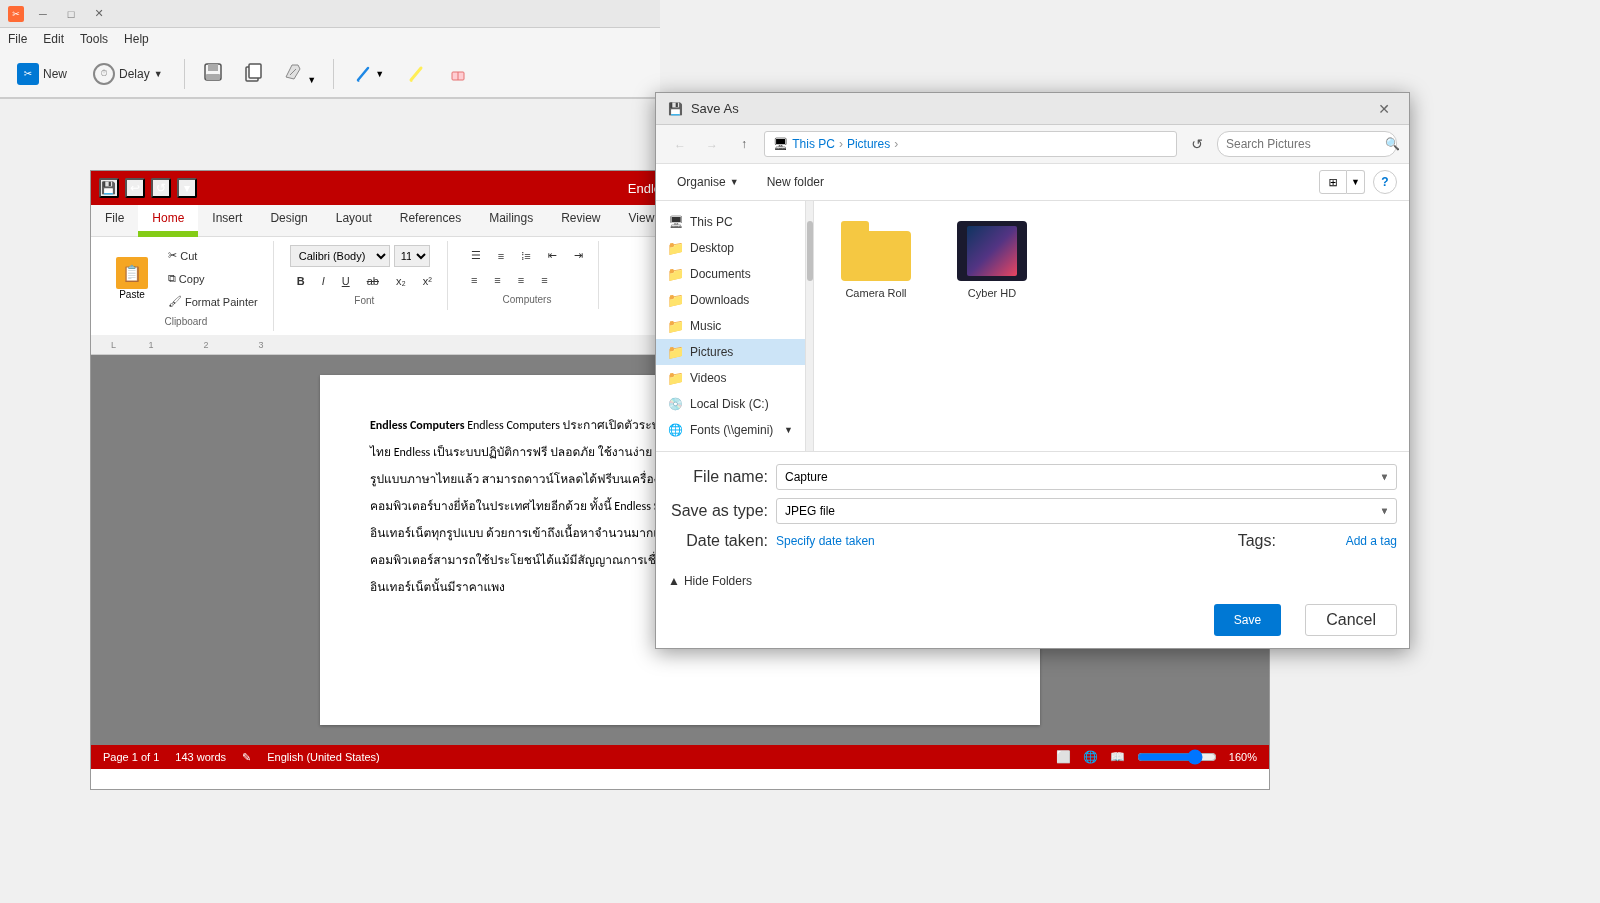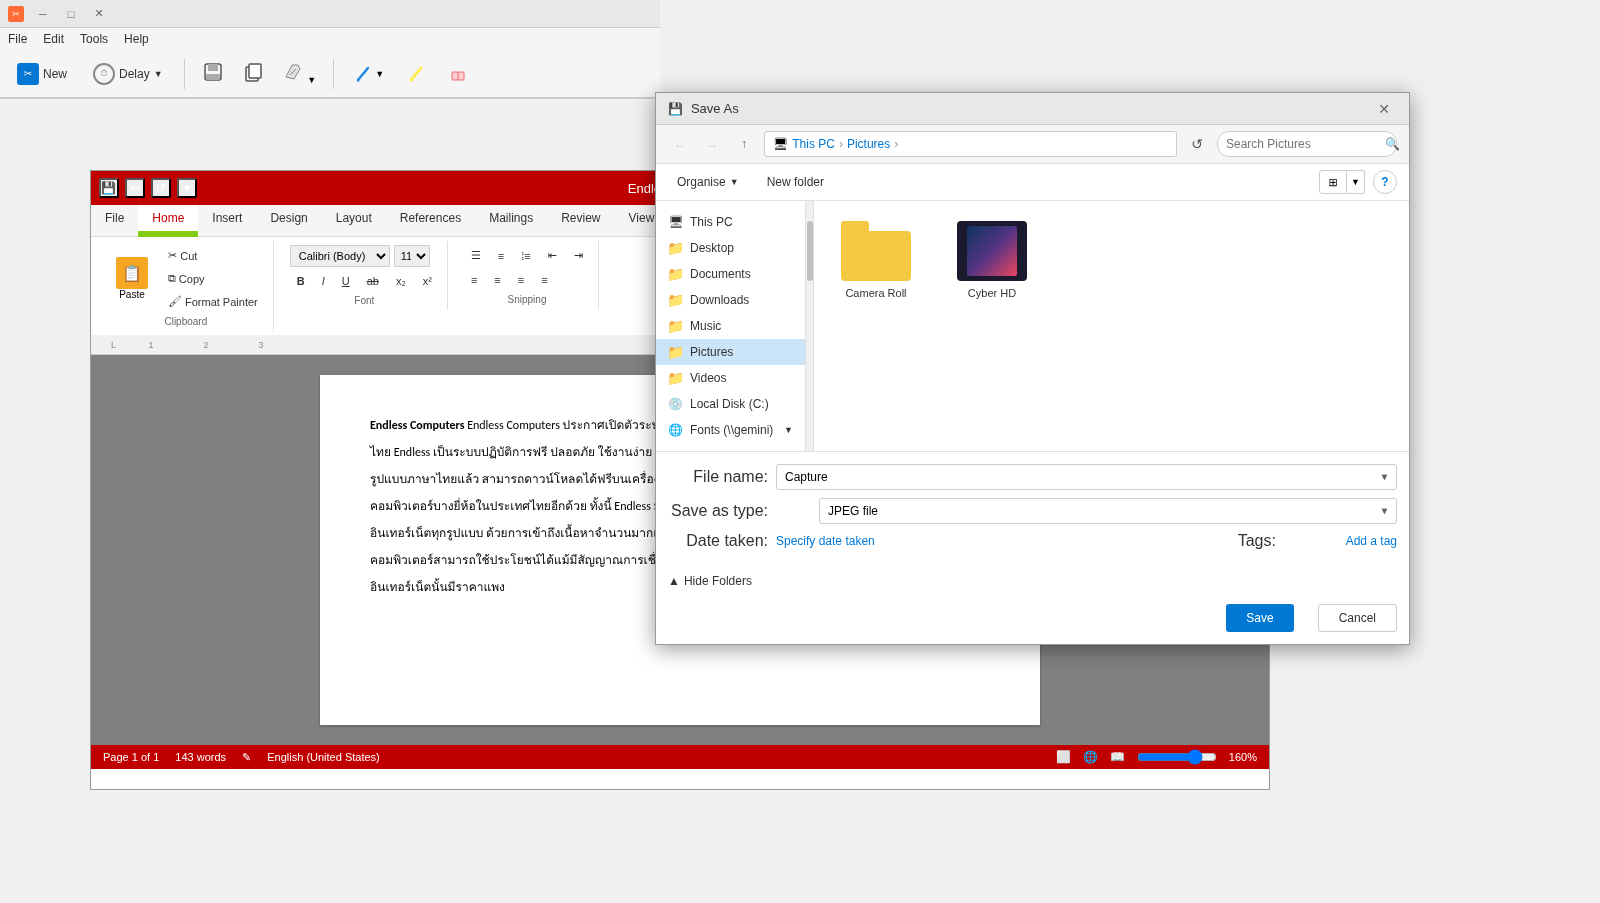--- a/index.html
+++ b/index.html
@@ -117,21 +117,21 @@
     .form-select-wrapper { flex: 1; position: relative; }
     .form-select-wrapper select { width: 100%; height: 26px; border: 1px solid #ccc; border-radius: 3px; padding: 0 8px; font-size: 12px; background: white; appearance: none; cursor: pointer; }
     .form-select-wrapper::after { content: '▼'; position: absolute; right: 8px; top: 50%; transform: translateY(-50%); font-size: 9px; color: #666; pointer-events: none; }
     .tags-add { color: #0078d4; cursor: pointer; font-size: 12px; }
 
     .hide-folders-row { display: flex; align-items: center; padding: 4px 12px 8px; }
     .hide-folders-btn { display: flex; align-items: center; gap: 4px; cursor: pointer; font-size: 12px; color: #333; background: transparent; border: none; }
 
     .dialog-buttons { display: flex; justify-content: flex-end; gap: 24px; padding: 8px 12px 12px; }
     .btn-primary { padding: 6px 20px; background: #0078d4; color: white; border: none; border-radius: 3px; cursor: pointer; font-size: 12px; }
-    .btn-secondary { padding: 6px 20px; background: white; color: #333; border: 1px solid #ccc; border-radius: 3px; cursor: pointer; font-size: 12px; }
+    .btn-secondary { padding: 6px 20px; background: white; color: #333; border: 1px solid #ccc; border-radius: 3px; cursor: pointer; font-size: 16px; }
 
     
     .dialog-sidebar-wrapper { display: flex; }
     .dialog-sidebar-scroll { width: 8px; background: #f0f0f0; border-right: 1px solid #e0e0e0; }
     .dialog-sidebar-thumb { width: 6px; height: 60px; background: #c0c0c0; border-radius: 3px; margin: 2px auto; margin-top: 20px; }
 
     .word-content-area {
       background: #808080; padding: 20px; display: flex; justify-content: center;
     }
     .word-doc-page {
@@ -305,21 +305,21 @@
             <button class="rbn-btn">⇤</button>
             <button class="rbn-btn">⇥</button>
           </div>
           <div style="display:flex;gap:3px;">
             <button class="rbn-btn">≡</button>
             <button class="rbn-btn">≡</button>
             <button class="rbn-btn">≡</button>
             <button class="rbn-btn">≡</button>
           </div>
         </div>
-        <span class="ribbon-group-label">Snipping</span>
+        <span class="ribbon-group-label">Computers</span>
       </div>
     </div>
 
     <div class="ruler">
       <span>L&nbsp;&nbsp;&nbsp;&nbsp;&nbsp;&nbsp;&nbsp;&nbsp;&nbsp;&nbsp;&nbsp;&nbsp;&nbsp;1&nbsp;&nbsp;&nbsp;&nbsp;&nbsp;&nbsp;&nbsp;&nbsp;&nbsp;&nbsp;&nbsp;&nbsp;&nbsp;&nbsp;&nbsp;&nbsp;&nbsp;&nbsp;&nbsp;&nbsp;2&nbsp;&nbsp;&nbsp;&nbsp;&nbsp;&nbsp;&nbsp;&nbsp;&nbsp;&nbsp;&nbsp;&nbsp;&nbsp;&nbsp;&nbsp;&nbsp;&nbsp;&nbsp;&nbsp;&nbsp;3</span>
     </div>
 
     <div class="word-content-area">
       <div class="word-doc-page">
         <div style="margin-bottom:8px;">
@@ -476,21 +476,21 @@
       <span class="form-label">File name:</span>
       <div class="form-select-wrapper" style="flex:1;">
         <select style="width:100%;height:26px;border:1px solid #ccc;border-radius:3px;padding:0 8px;font-size:12px;background:white;appearance:none;cursor:pointer;">
           <option>Capture</option>
         </select>
         <span style="position:absolute;right:8px;top:50%;transform:translateY(-50%);font-size:9px;color:#666;pointer-events:none;">▼</span>
       </div>
     </div>
     <div class="form-row">
       <span class="form-label">Save as type:</span>
-      <div class="form-select-wrapper" style="flex:1;margin-left:43px;">
+      <div class="form-select-wrapper" style="flex:1;">
         <select style="width:100%;height:26px;border:1px solid #ccc;border-radius:3px;padding:0 8px;font-size:12px;background:white;appearance:none;cursor:pointer;">
           <option>JPEG file</option>
         </select>
         <span style="position:absolute;right:8px;top:50%;transform:translateY(-50%);font-size:9px;color:#666;pointer-events:none;">▼</span>
       </div>
     </div>
     <div class="form-row">
       <span class="form-label">Date taken:</span>
       <span class="tags-add">Specify date taken</span>
       <span style="flex:1;"></span>

